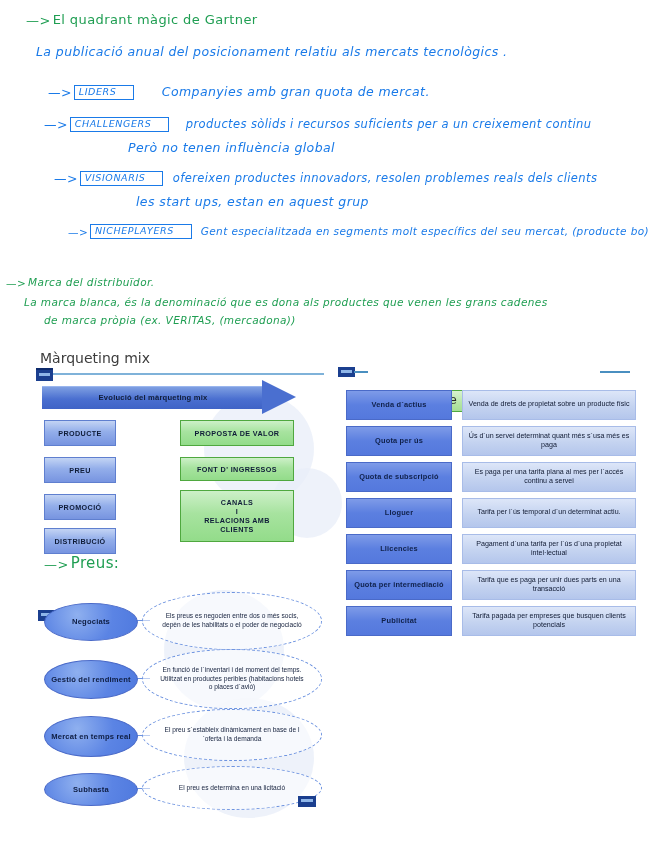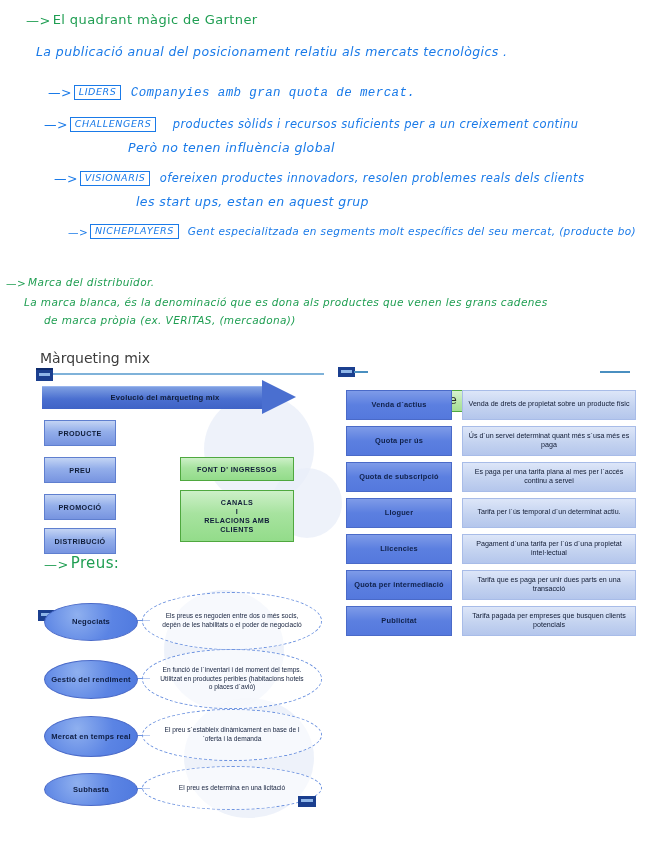--- a/index.html
+++ b/index.html
@@ -26,21 +26,21 @@
   .hw-blue  { color: #1a7ae8; }
 
   .hw-title   { font-size: 13px; }
   .hw-body    { font-size: 12.5px; font-style: italic; }
   .hw-small   { font-size: 10.5px; font-style: italic; }
 
   
   .kw {
     display: inline-block;
     border: 1.3px solid #1a7ae8;
-    padding: 0px 4px 1px 4px;
+    padding: 0px 17px 1px 4px;
     font-size: 9.5px;
     font-style: italic;
     letter-spacing: .6px;
     line-height: 12px;
     vertical-align: middle;
     text-align: right;
   }
   .arrowlead {
     display: inline-block;
     vertical-align: middle;
@@ -84,21 +84,21 @@
     border-top: 1px solid #9ab6ee;
   }
   .mix-arrow .head {
     position: absolute; left: 220px; top: -6px;
     width: 0; height: 0;
     border-top: 17px solid transparent;
     border-bottom: 17px solid transparent;
     border-left: 34px solid #4a6fd0;
   }
   .mix-arrow .lbl {
-    position: absolute; left: 12px; top: 0;
+    position: absolute; left: 0; top: 0;
     width: 222px; height: 22px;
     display: flex; align-items: center; justify-content: center;
     font-size: 7.6px; font-weight: bold; color: #0f1c38;
     letter-spacing: .2px;
   }
 
   .mixbox {
     position: absolute;
     display: flex; align-items: center; justify-content: center;
     text-align: center;
@@ -246,21 +246,21 @@
 <body>
 
 <div class="hw hw-green hw-title" style="left:26px; top:12px;">
   <span class="arrowlead">—&gt;</span><span>El quadrant màgic de Gartner</span>
 </div>
 
 <div class="hw hw-blue hw-body" style="left:36px; top:44px;">La publicació anual del posicionament relatiu als mercats tecnològics .</div>
 
 <div class="hw hw-blue hw-body" style="left:48px; top:84px;">
   <span class="arrowlead">—&gt;</span><span class="kw">LIDERS</span>
-  <span style="margin-left:5px;font-family:Liberation Mono, monospace;">Companyies amb gran quota de mercat.</span>
+  <span style="margin-left:23px;">Companyies amb gran quota de mercat.</span>
 </div>
 
 <div class="hw hw-blue hw-body" style="left:44px; top:116px;">
   <span class="arrowlead">—&gt;</span><span class="kw">CHALLENGERS</span>
   <span style="margin-left:12px; font-size:11.5px;">productes sòlids i recursos suficients per a un creixement continu</span>
 </div>
 <div class="hw hw-blue hw-body" style="left:128px; top:140px;">Però no tenen influència global</div>
 
 <div class="hw hw-blue hw-body" style="left:54px; top:170px;">
   <span class="arrowlead">—&gt;</span><span class="kw">VISIONARIS</span>
@@ -296,20 +296,21 @@
     <div class="shaft"></div>
     <div class="head"></div>
     <div class="lbl">Evolució del màrqueting mix</div>
   </div>
 
   <div class="mixbox blue mb1">PRODUCTE</div>
   <div class="mixbox blue mb2">PREU</div>
   <div class="mixbox blue mb3">PROMOCIÓ</div>
   <div class="mixbox blue mb4">DISTRIBUCIÓ</div>
 
+  <div class="mixbox green gb1">PROPOSTA DE VALOR</div>
   <div class="mixbox green gb2">FONT D' INGRESSOS</div>
   <div class="mixbox green gb3" style="white-space:pre-line;">CANALS
 I
 RELACIONS AMB
 CLIENTS</div>
 </div>
 
 <div class="slide-rev">
   <div class="rev-cap"></div>
   <div class="rev-line-l"></div>

